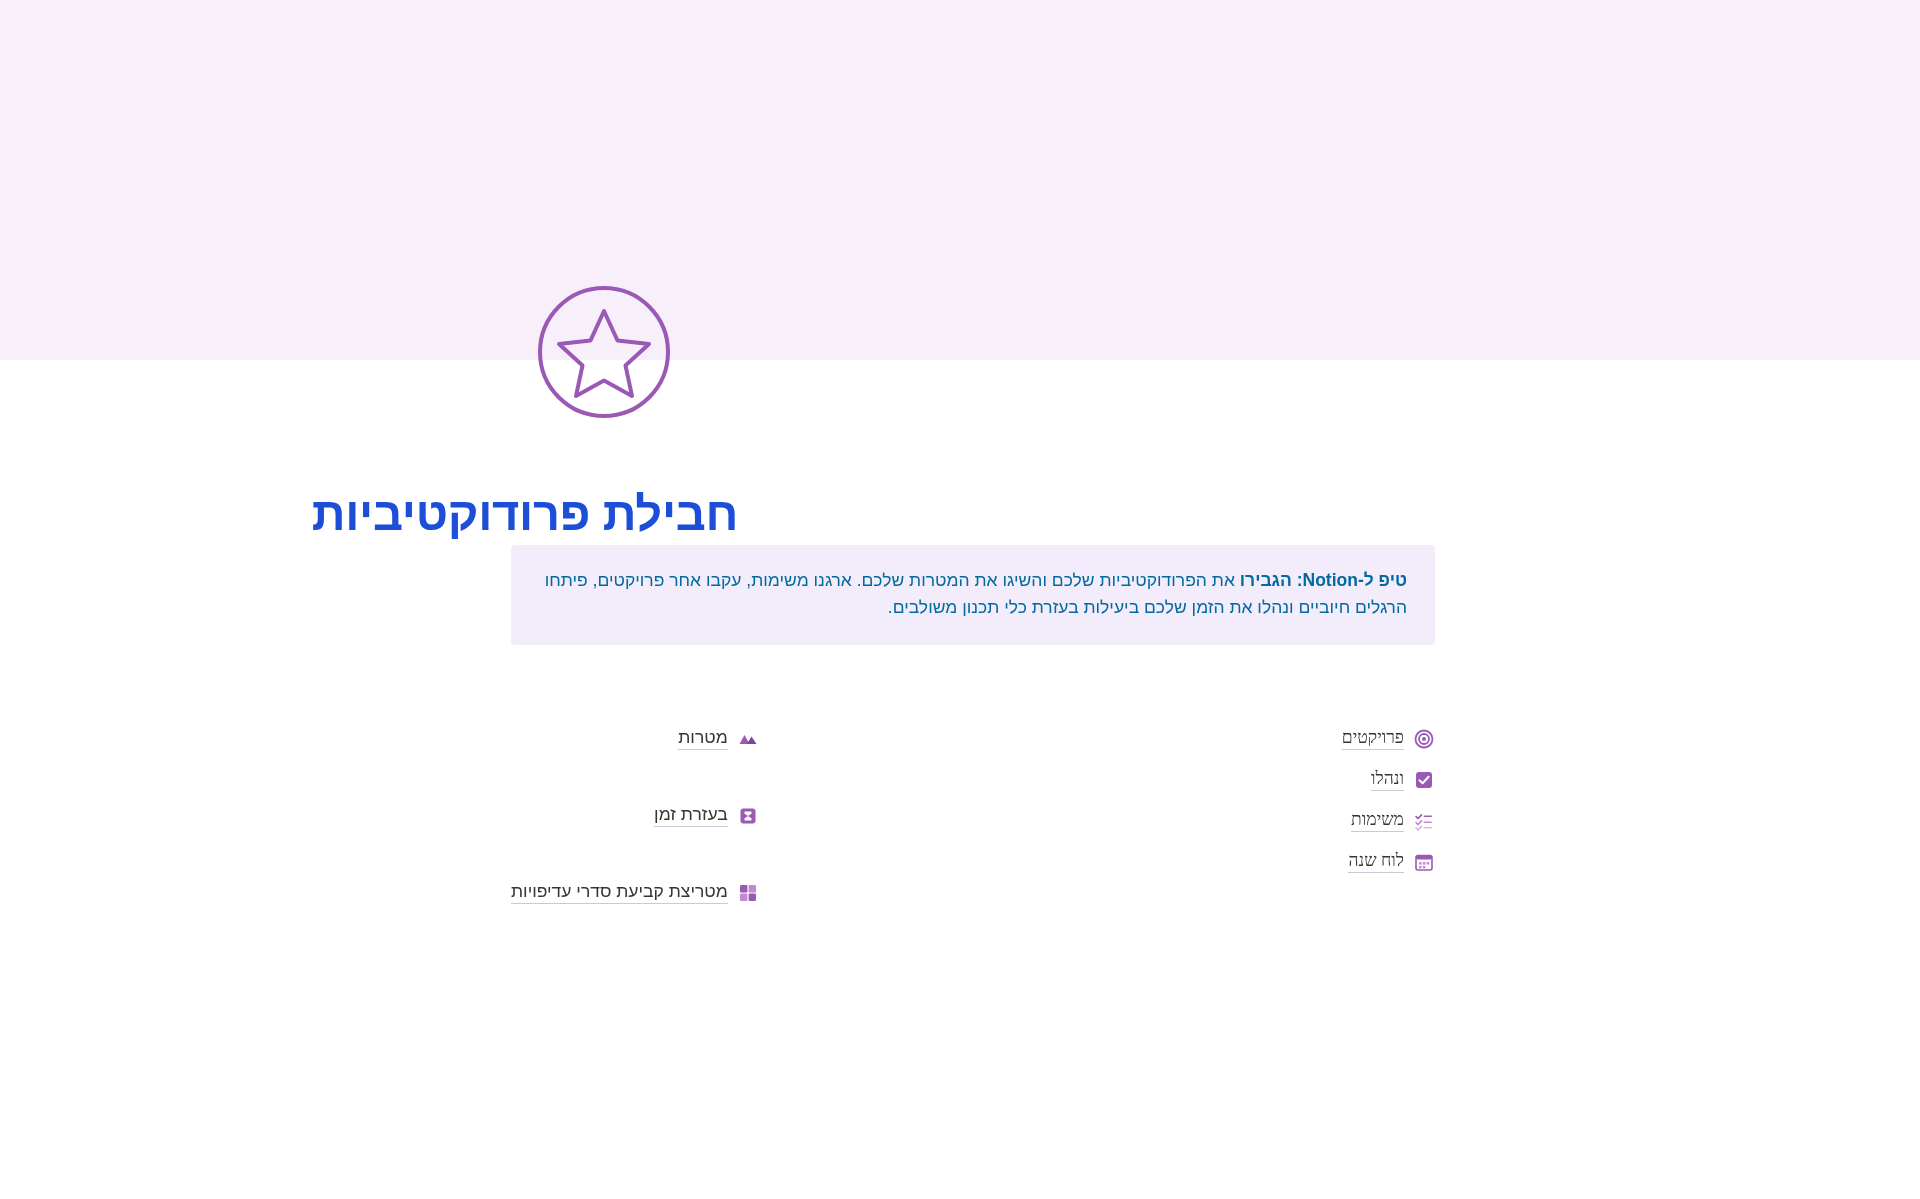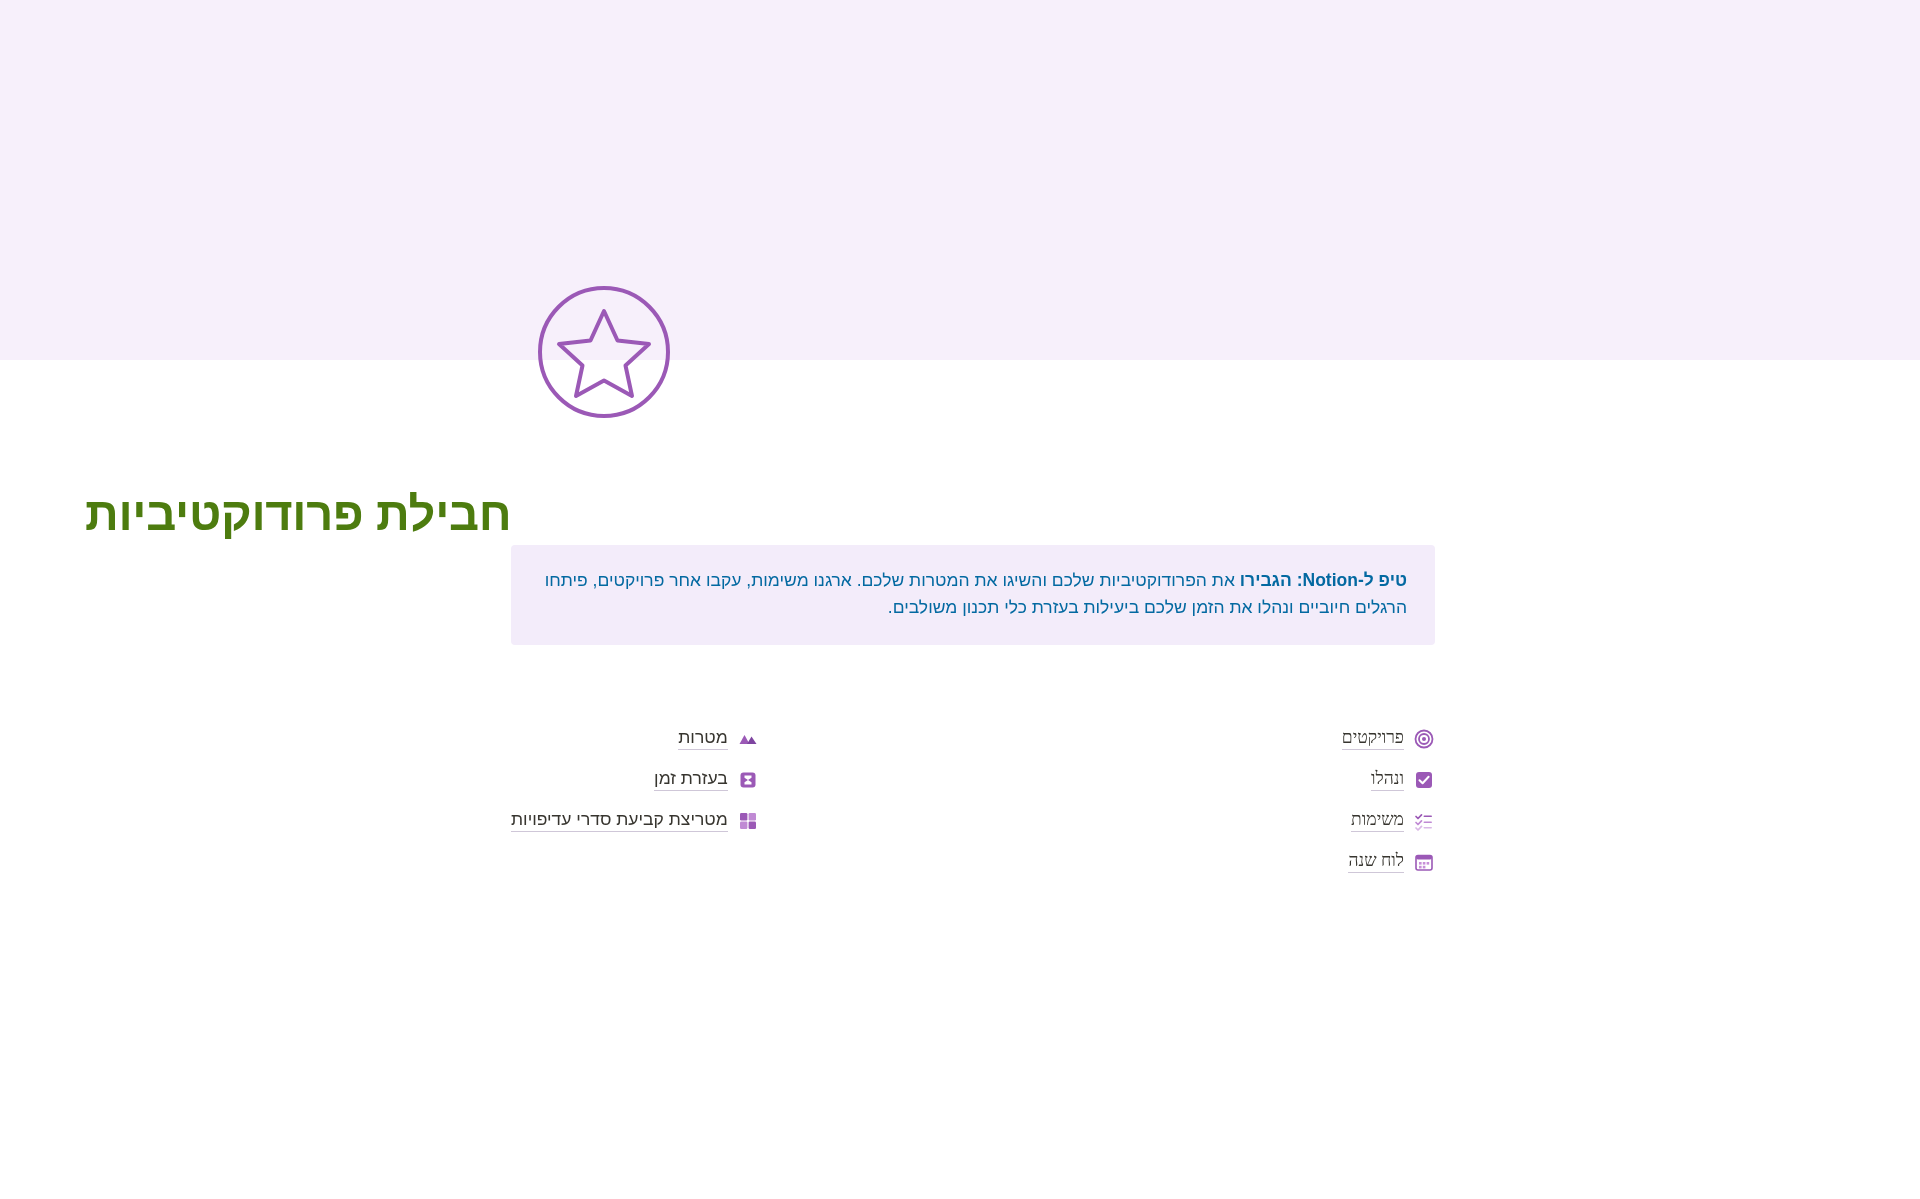--- a/index.html
+++ b/index.html
@@ -45,24 +45,24 @@
     left: 0;
     top: 0;
     width: 1920px;
   }
 
   .title {
     position: absolute;
     right: 955px;
     top: 455px;
     width: 880px;
-    text-align: left;
+    text-align: center;
     font-size: 47px;
     font-weight: bold;
-    color: #4d7c0f;
+    color: #1d4ed8;
     letter-spacing: -0.3px;
     line-height: 1.2;
   }
 
   .callout {
     position: absolute;
     left: 511px;
     top: 545px;
     width: 924px;
     background: #f3ecfa;
@@ -83,21 +83,21 @@
   }
   .links-grid {
     display: grid;
     grid-template-columns: 1fr 1fr;
     column-gap: 0px;
     row-gap: 0px;
     direction: rtl;
   }
   .col { display: flex; flex-direction: column; }
   .col.right { padding-right: 0px; font-family: Liberation Serif, serif; }
-  .col.left { padding-right: 490px; }
+  .col.left { padding-right: 490px; gap: 36px; }
 
   .link-row {
     display: flex;
     flex-direction: row;
     align-items: center;
     gap: 9px;
     height: 41px;
     white-space: nowrap;
   }
   .link-row .ico {

